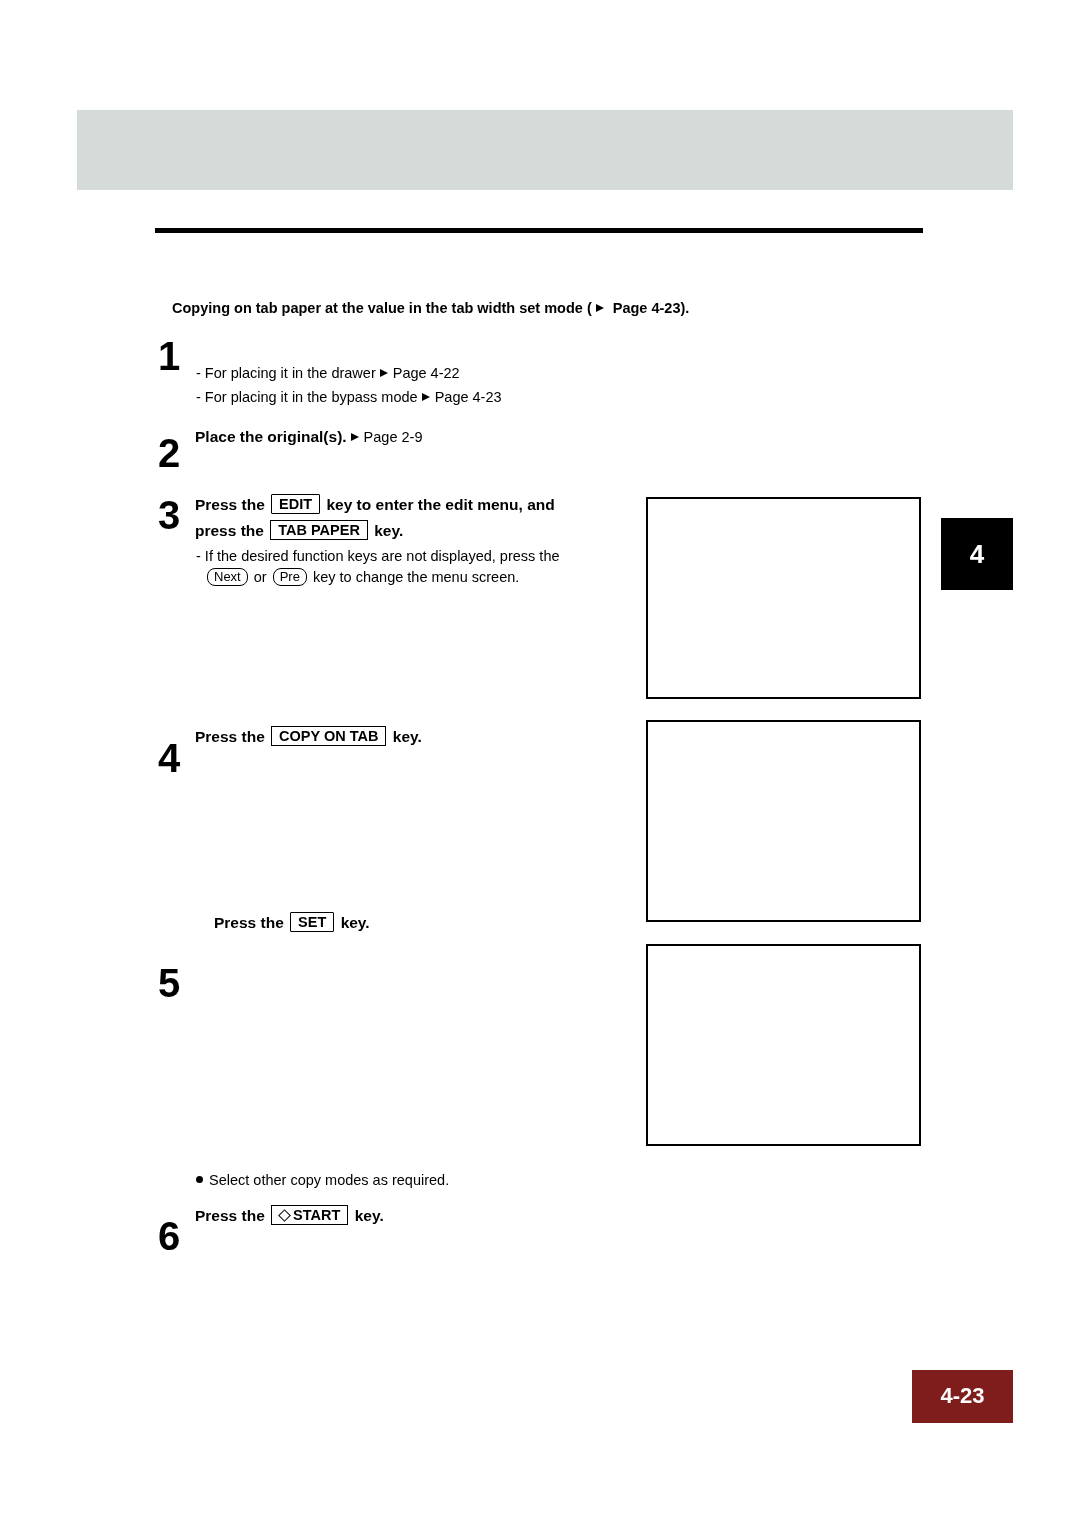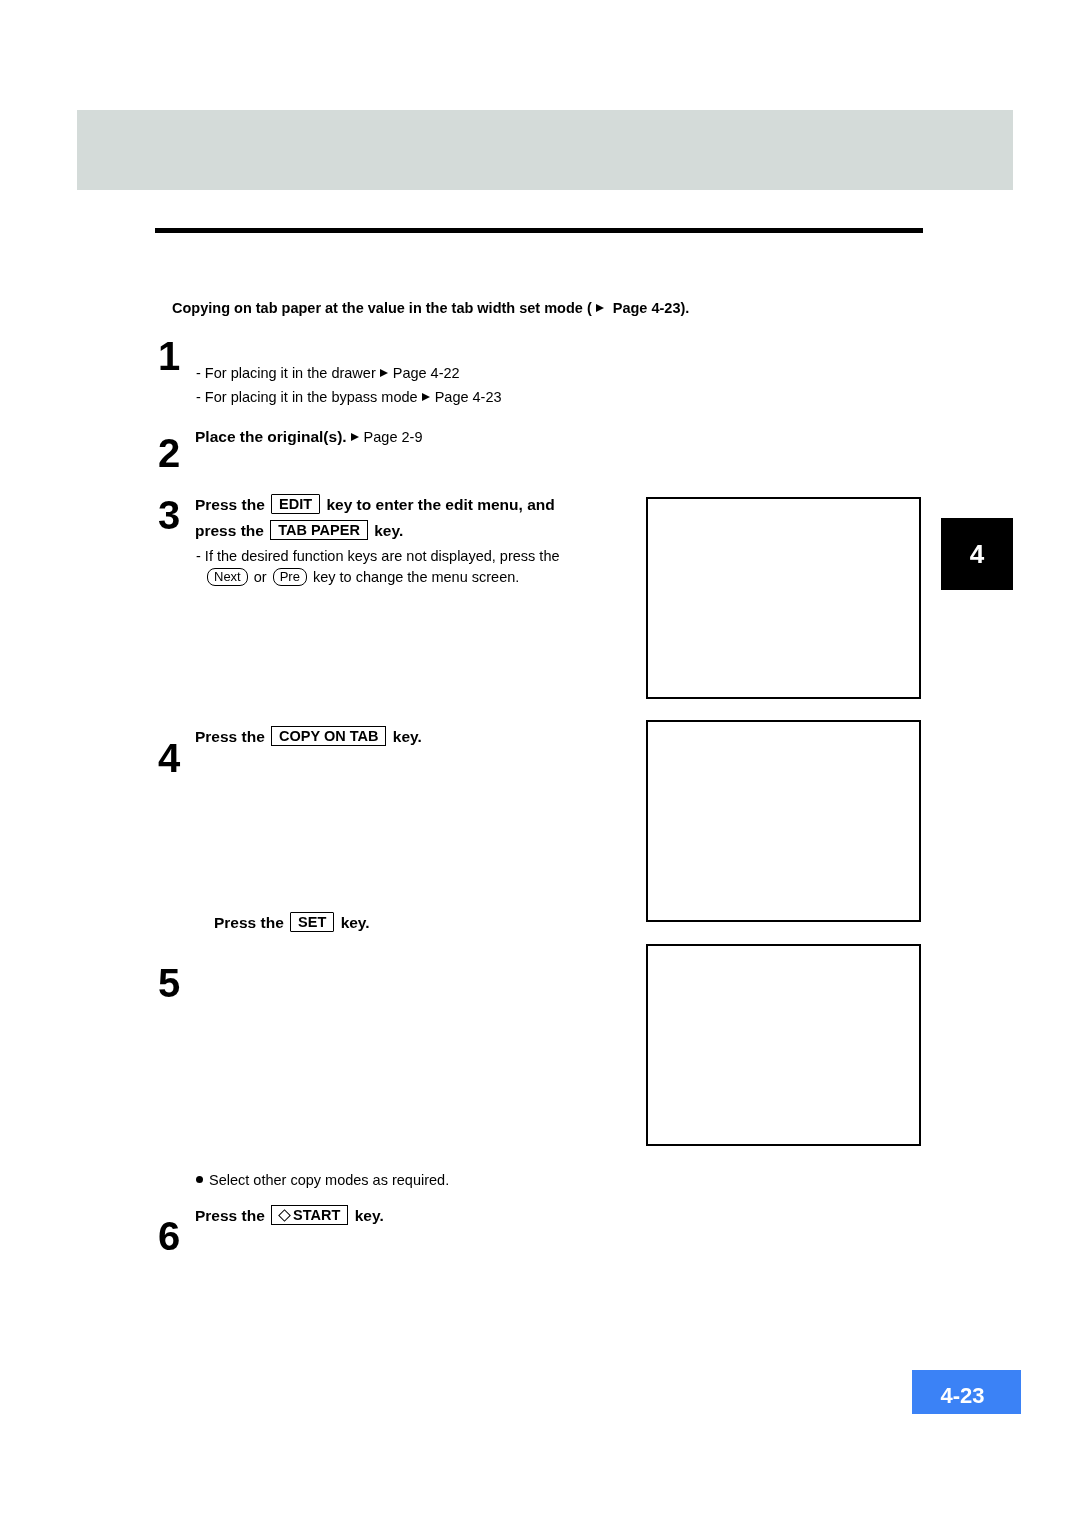--- a/index.html
+++ b/index.html
@@ -191,23 +191,22 @@
     font-size: 26px;
     font-weight: bold;
   }
 
   
   .page-num {
     position: absolute;
     left: 912px;
     top: 1370px;
     width: 101px;
-    height: 44px;
-    background: #3b82f6;
-    padding-left: 8px;
+    height: 53px;
+    background: #7f1d1d;
   }
   .page-num span {
     position: absolute;
     left: 0; top: 0;
     width: 101px;
     line-height: 52px;
     text-align: center;
     color: #ffffff;
     font-size: 22px;
     font-weight: bold;

